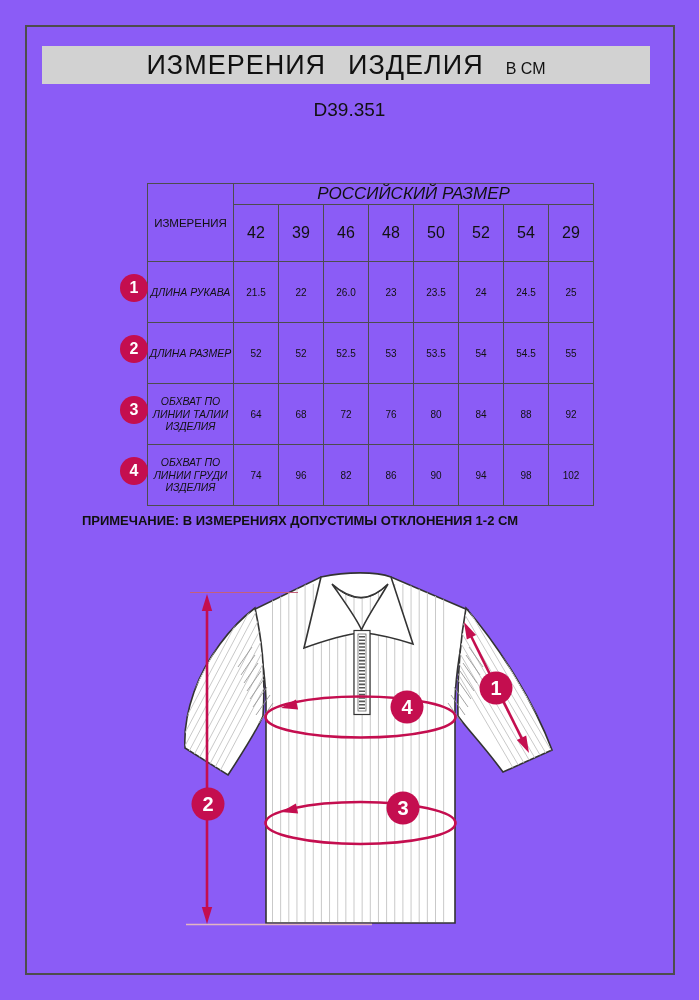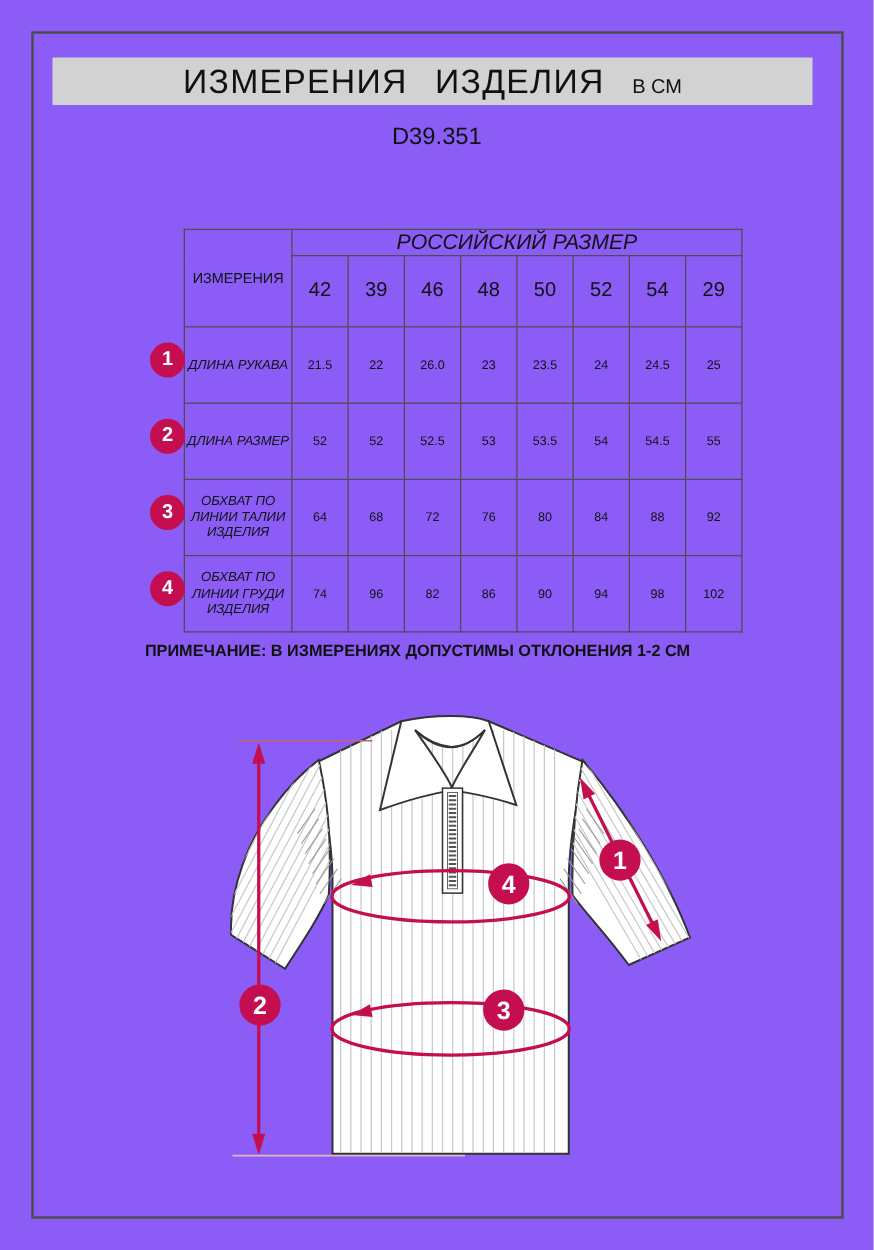--- a/index.html
+++ b/index.html
@@ -17,21 +17,21 @@
   table.sizes th,table.sizes td{border:1px solid #4d4d4d;text-align:center;vertical-align:middle;padding:0;}
   th.meas{width:85px;font-size:11.5px;font-weight:normal;}
   th.ruhead{height:18px;font-size:17px;font-weight:normal;font-style:italic;}
   th.sz{width:44px;height:56px;font-size:16px;font-weight:normal;margin-top:28px;}
   td.lbl{font-size:10.5px;line-height:12.5px;padding:0 4px;font-style:italic;}
   td.val{font-size:10px;}
   tr.datarow{height:61px;}
   .rowmark{position:absolute;left:120px;width:28px;height:28px;border-radius:50%;
            background:var(--accent);color:#fff;font-size:16px;font-weight:bold;
            display:flex;align-items:center;justify-content:center;}
-  .note{position:absolute;left:0;top:513px;width:600px;text-align:center;font-size:13px;font-weight:bold;padding-left:34px;}
+  .note{position:absolute;left:0;top:513px;width:600px;text-align:center;font-size:13px;font-weight:bold;}
   .diagram{position:absolute;left:150px;top:555px;}
   .outline{fill:#fff;stroke:#333;stroke-width:1.6;}
   .thinline{stroke:#333;stroke-width:1;fill:none;}
   .pink{stroke:var(--accent);stroke-width:2.6;fill:none;}
   .pinkfill{fill:var(--accent);stroke:none;}
   .marker-circle{fill:var(--accent);stroke:none;}
   .marker-num{fill:#fff;font-size:20px;font-weight:bold;text-anchor:middle;
               font-family:"Liberation Sans","DejaVu Sans",sans-serif;}
 </style>
 </head>

